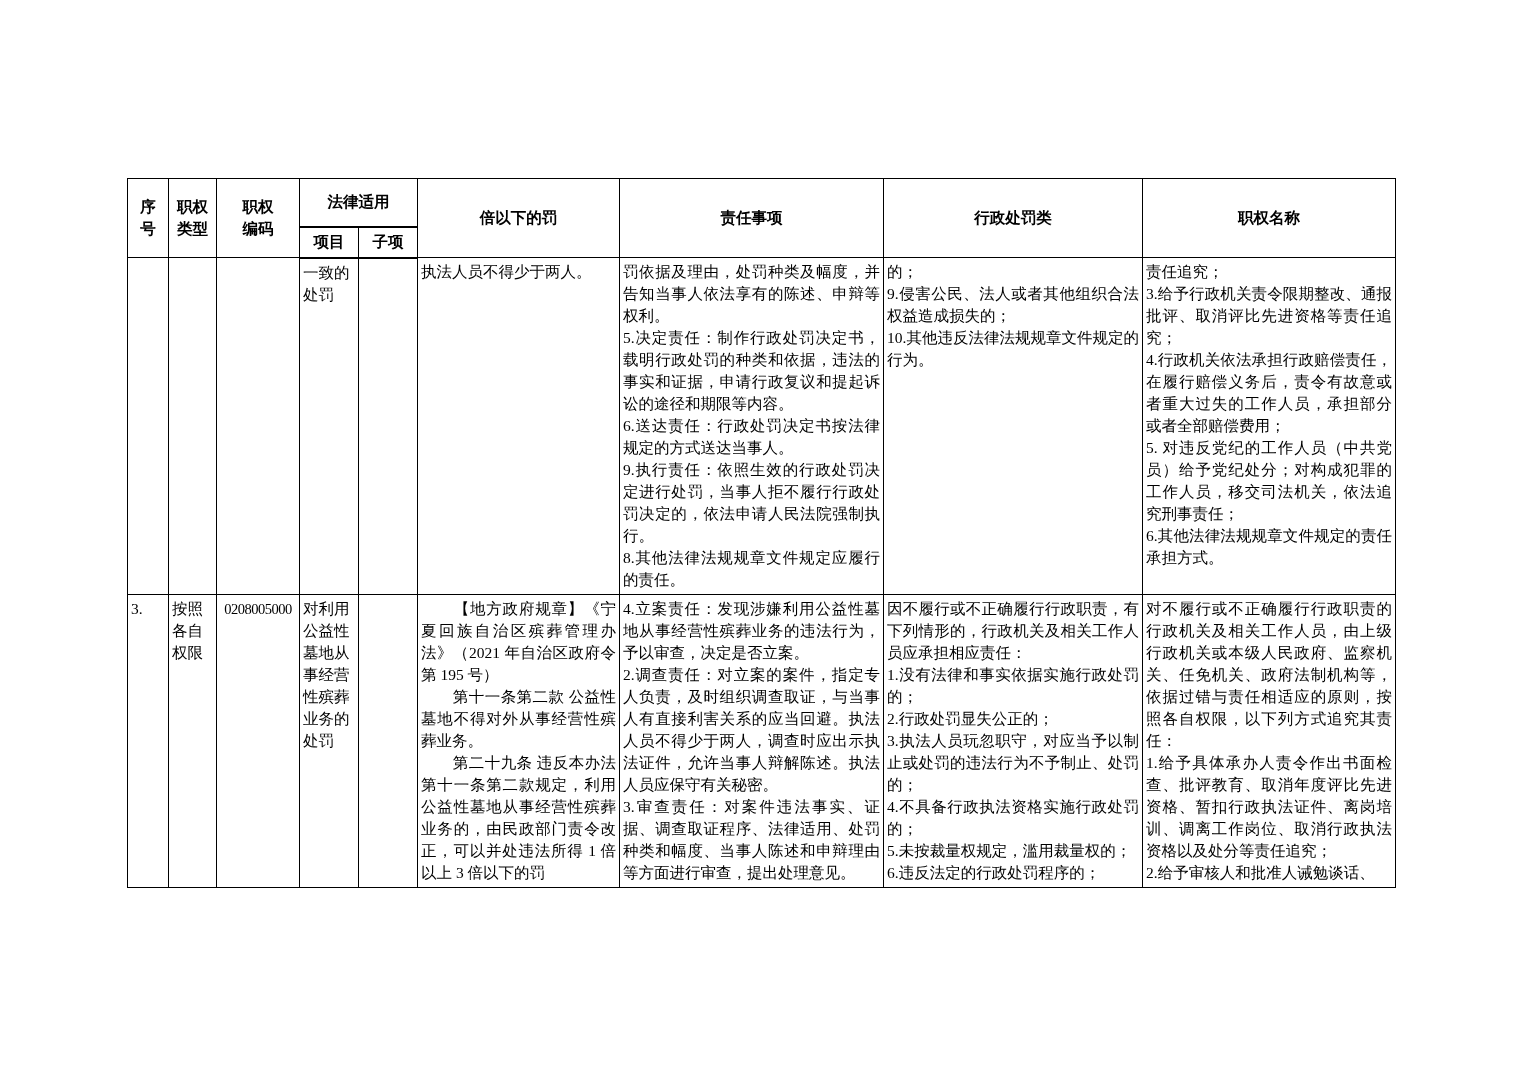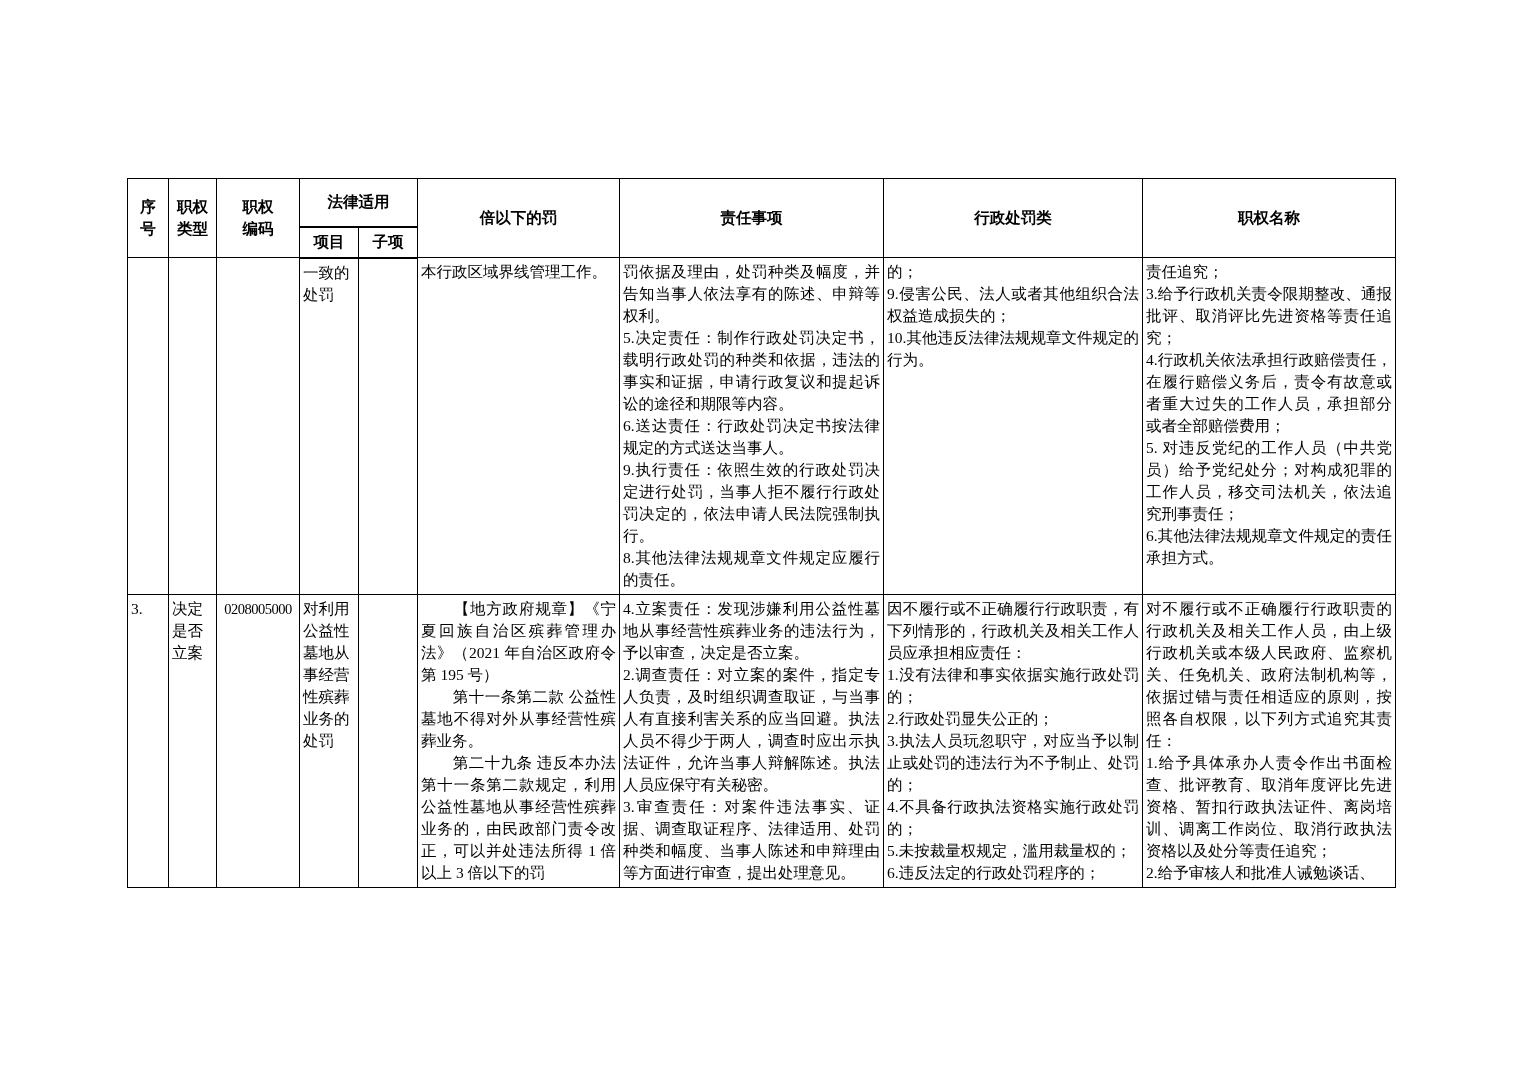--- a/index.html
+++ b/index.html
@@ -120,21 +120,21 @@
       <td>
         <div class="c center"></div>
       </td>
       <td>
         <div class="c center">一致的处罚</div>
       </td>
       <td>
         <div class="c center"></div>
       </td>
       <td>
-        <div class="c">本行政区域界线管理工作。</div>
+        <div class="c">执法人员不得少于两人。</div>
       </td>
       <td>
         <div class="c">罚依据及理由，处罚种类及幅度，并告知当事人依法享有的陈述、申辩等权利。
 5.决定责任：制作行政处罚决定书，载明行政处罚的种类和依据，违法的事实和证据，申请行政复议和提起诉讼的途径和期限等内容。
 6.送达责任：行政处罚决定书按法律规定的方式送达当事人。
 9.执行责任：依照生效的行政处罚决定进行处罚，当事人拒不履行行政处罚决定的，依法申请人民法院强制执行。
 8.其他法律法规规章文件规定应履行的责任。</div>
       </td>
       <td>
         <div class="c">的；
@@ -148,21 +148,21 @@
 5. 对违反党纪的工作人员（中共党员）给予党纪处分；对构成犯罪的工作人员，移交司法机关，依法追究刑事责任；
 6.其他法律法规规章文件规定的责任承担方式。</div>
       </td>
     </tr>
 
     <tr class="row2">
       <td class="vmid">
         <div class="c center">3.</div>
       </td>
       <td class="vmid">
-        <div class="c center">决定是否立案</div>
+        <div class="c center">按照各自权限</div>
       </td>
       <td class="vmid code-cell">
         <div class="c">0208005000</div>
       </td>
       <td class="vmid">
         <div class="c center">对利用公益性墓地从事经营性殡葬业务的处罚</div>
       </td>
       <td class="vmid">
         <div class="c center"></div>
       </td>

